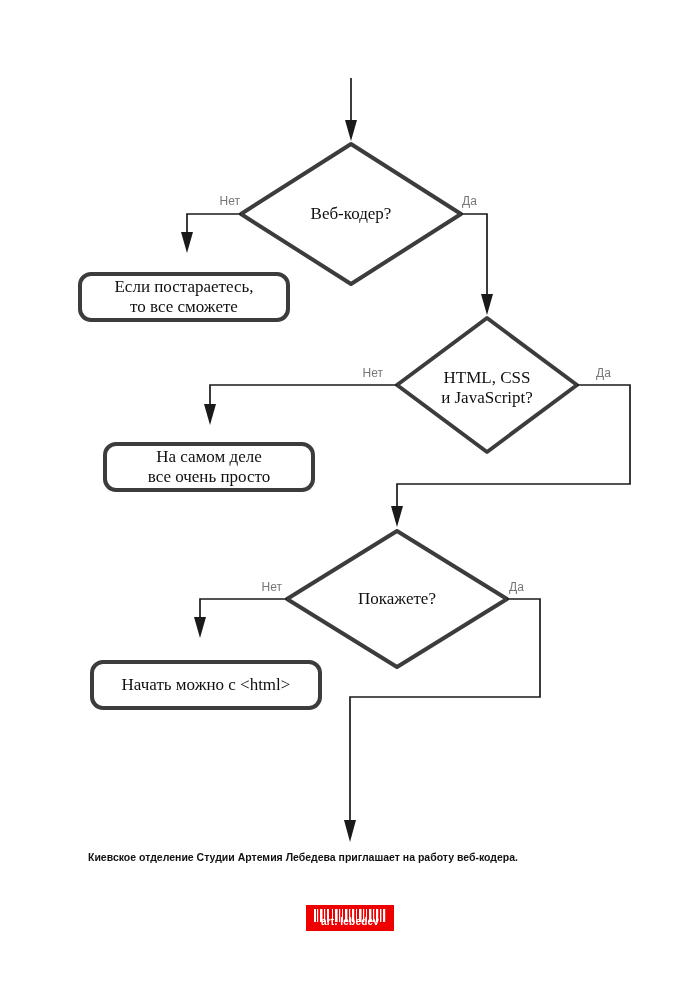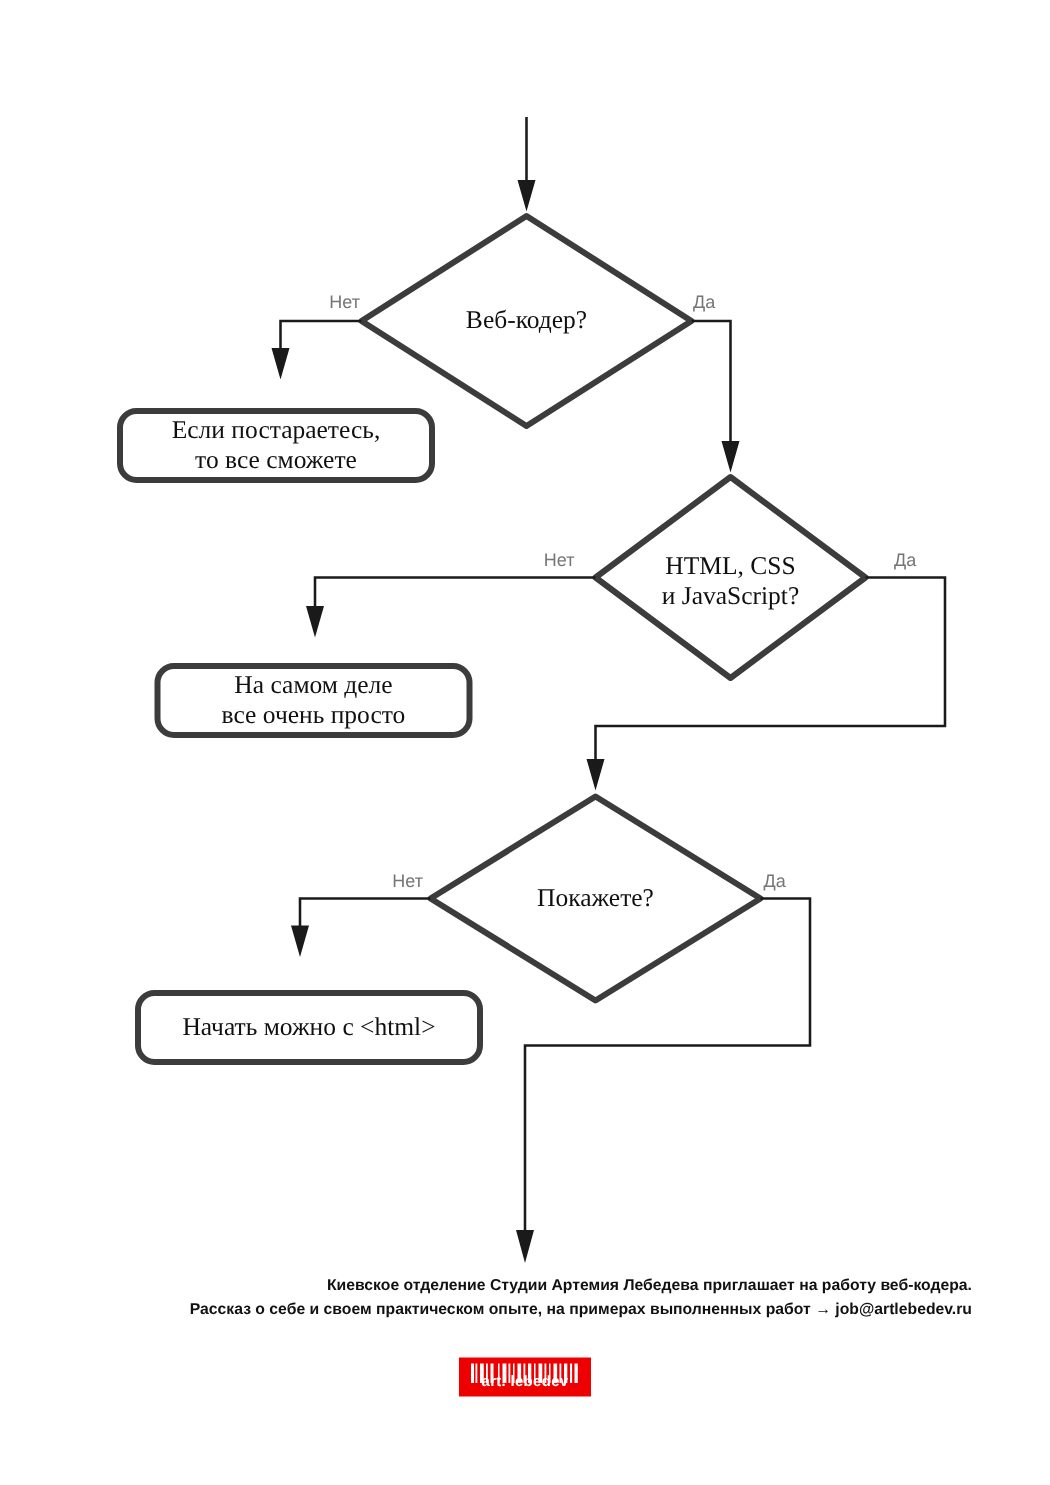--- a/index.html
+++ b/index.html
@@ -67,21 +67,20 @@
     top: 849px;
     width: 560px;
   }
   .footer-line {
     font-family: "Liberation Sans", "DejaVu Sans", sans-serif;
     font-size: 10.5px;
     font-weight: bold;
     color: #111111;
     line-height: 16px;
     white-space: nowrap;
-    text-align: right;
   }
   .logo-wrap {
     position: absolute;
     left: 0;
     top: 905px;
     width: 700px;
     display: flex;
     justify-content: center;
   }
   .logo {
@@ -190,21 +189,20 @@
     <g>
       <rect class="node-shape" x="92" y="662" width="228" height="46" rx="11" ry="11"></rect>
       <text class="node-text mono-tag" x="206" y="686">Начать можно с &lt;html&gt;</text>
     </g>
 
   </svg>
 </div>
 
 <div class="footer">
   <div class="footer-line">Киевское отделение Студии Артемия Лебедева приглашает на работу веб-кодера.</div>
-  <div class="footer-line">Рассказ о себе и своем практическом опыте, на примерах выполненных работ → job@artlebedev.ru</div>
 </div>
 
 <div class="logo-wrap">
   <div class="logo">
     <svg class="logo-bars" viewBox="0 0 88 26" preserveAspectRatio="none">
       <g fill="#ffffff">
         <rect x="8" y="4" width="2" height="13"></rect>
         <rect x="11" y="4" width="1.2" height="13"></rect>
         <rect x="14" y="4" width="2.5" height="13"></rect>
         <rect x="18" y="4" width="1.2" height="13"></rect>

